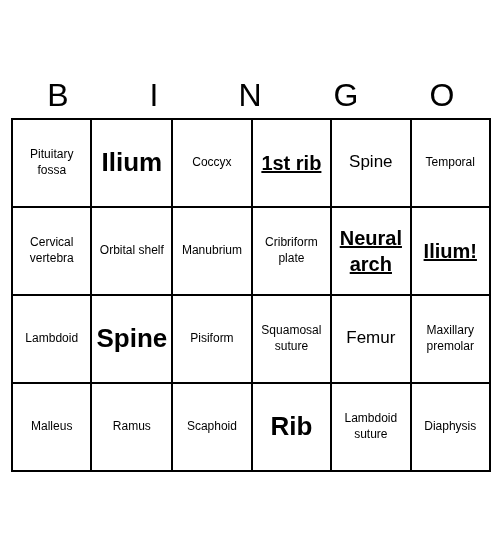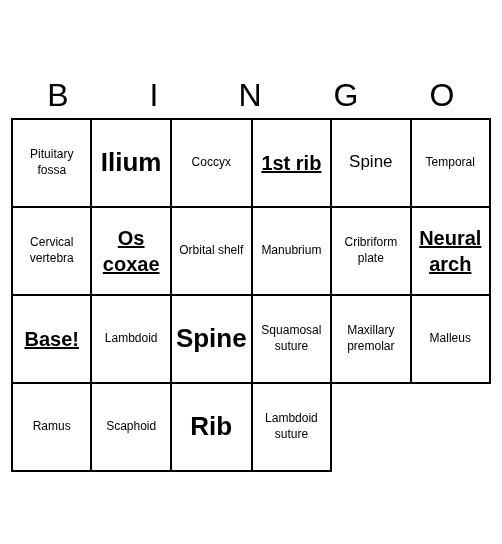--- a/index.html
+++ b/index.html
@@ -107,58 +107,64 @@
       <div class="bingo-cell">
         <span class="cell-text medium">Spine</span>
       </div>
       <div class="bingo-cell">
         <span class="cell-text small">Temporal</span>
       </div>
       <div class="bingo-cell">
         <span class="cell-text small">Cervical vertebra</span>
       </div>
       <div class="bingo-cell">
-        <span class="cell-text medium-large">Os coxae</span>
-      </div>
-      <div class="bingo-cell">
         <span class="cell-text small">Orbital shelf</span>
       </div>
       <div class="bingo-cell">
         <span class="cell-text small">Manubrium</span>
       </div>
       <div class="bingo-cell">
         <span class="cell-text small">Cribriform plate</span>
       </div>
       <div class="bingo-cell">
         <span class="cell-text medium-large">Neural arch</span>
       </div>
       <div class="bingo-cell">
-        <span class="cell-text medium-large">Base!</span>
+        <span class="cell-text medium-large">Ilium!</span>
       </div>
       <div class="bingo-cell">
         <span class="cell-text small">Lambdoid</span>
       </div>
       <div class="bingo-cell">
         <span class="cell-text large">Spine</span>
       </div>
       <div class="bingo-cell">
+        <span class="cell-text small">Pisiform</span>
+      </div>
+      <div class="bingo-cell">
         <span class="cell-text small">Squamosal suture</span>
+      </div>
+      <div class="bingo-cell">
+        <span class="cell-text medium">Femur</span>
       </div>
       <div class="bingo-cell">
         <span class="cell-text small">Maxillary premolar</span>
       </div>
       <div class="bingo-cell">
         <span class="cell-text small">Malleus</span>
       </div>
       <div class="bingo-cell">
         <span class="cell-text small">Ramus</span>
       </div>
       <div class="bingo-cell">
         <span class="cell-text small">Scaphoid</span>
       </div>
       <div class="bingo-cell">
         <span class="cell-text large">Rib</span>
       </div>
       <div class="bingo-cell">
         <span class="cell-text small">Lambdoid suture</span>
       </div>
+      <div class="bingo-cell">
+        <span class="cell-text small">Diaphysis</span>
+      </div>
     </div>
 </div>
 
 </body></html>

